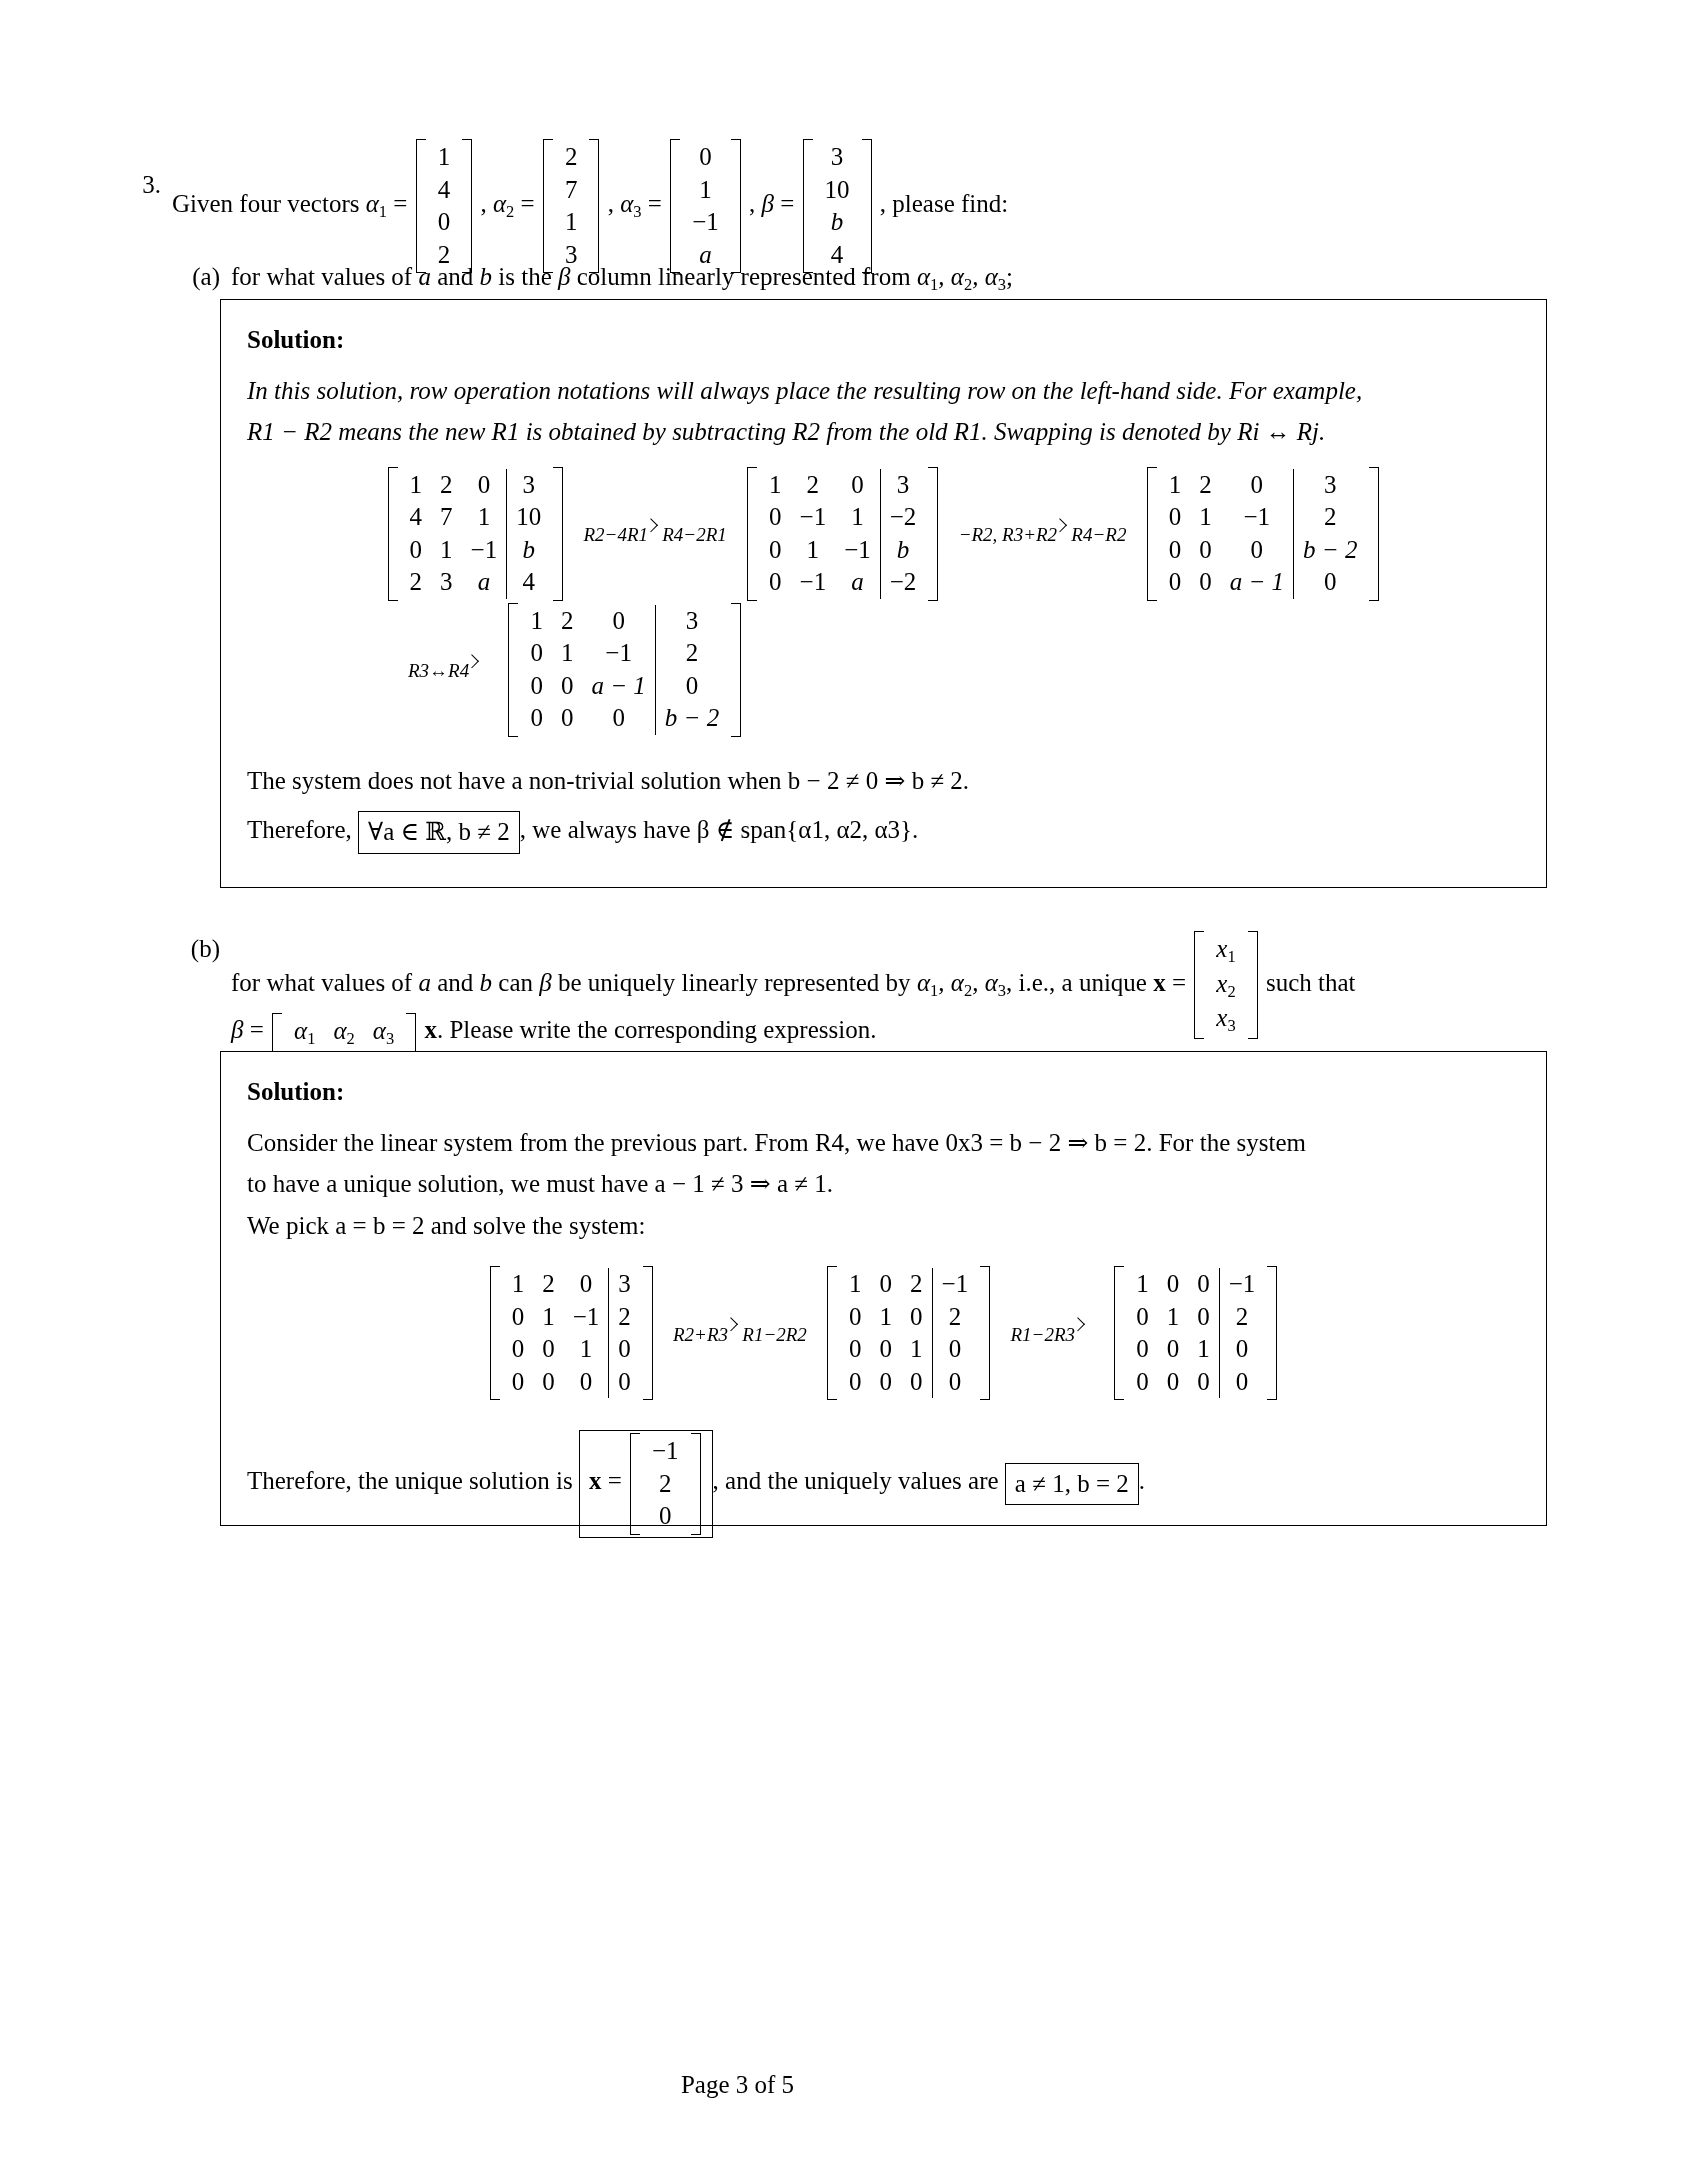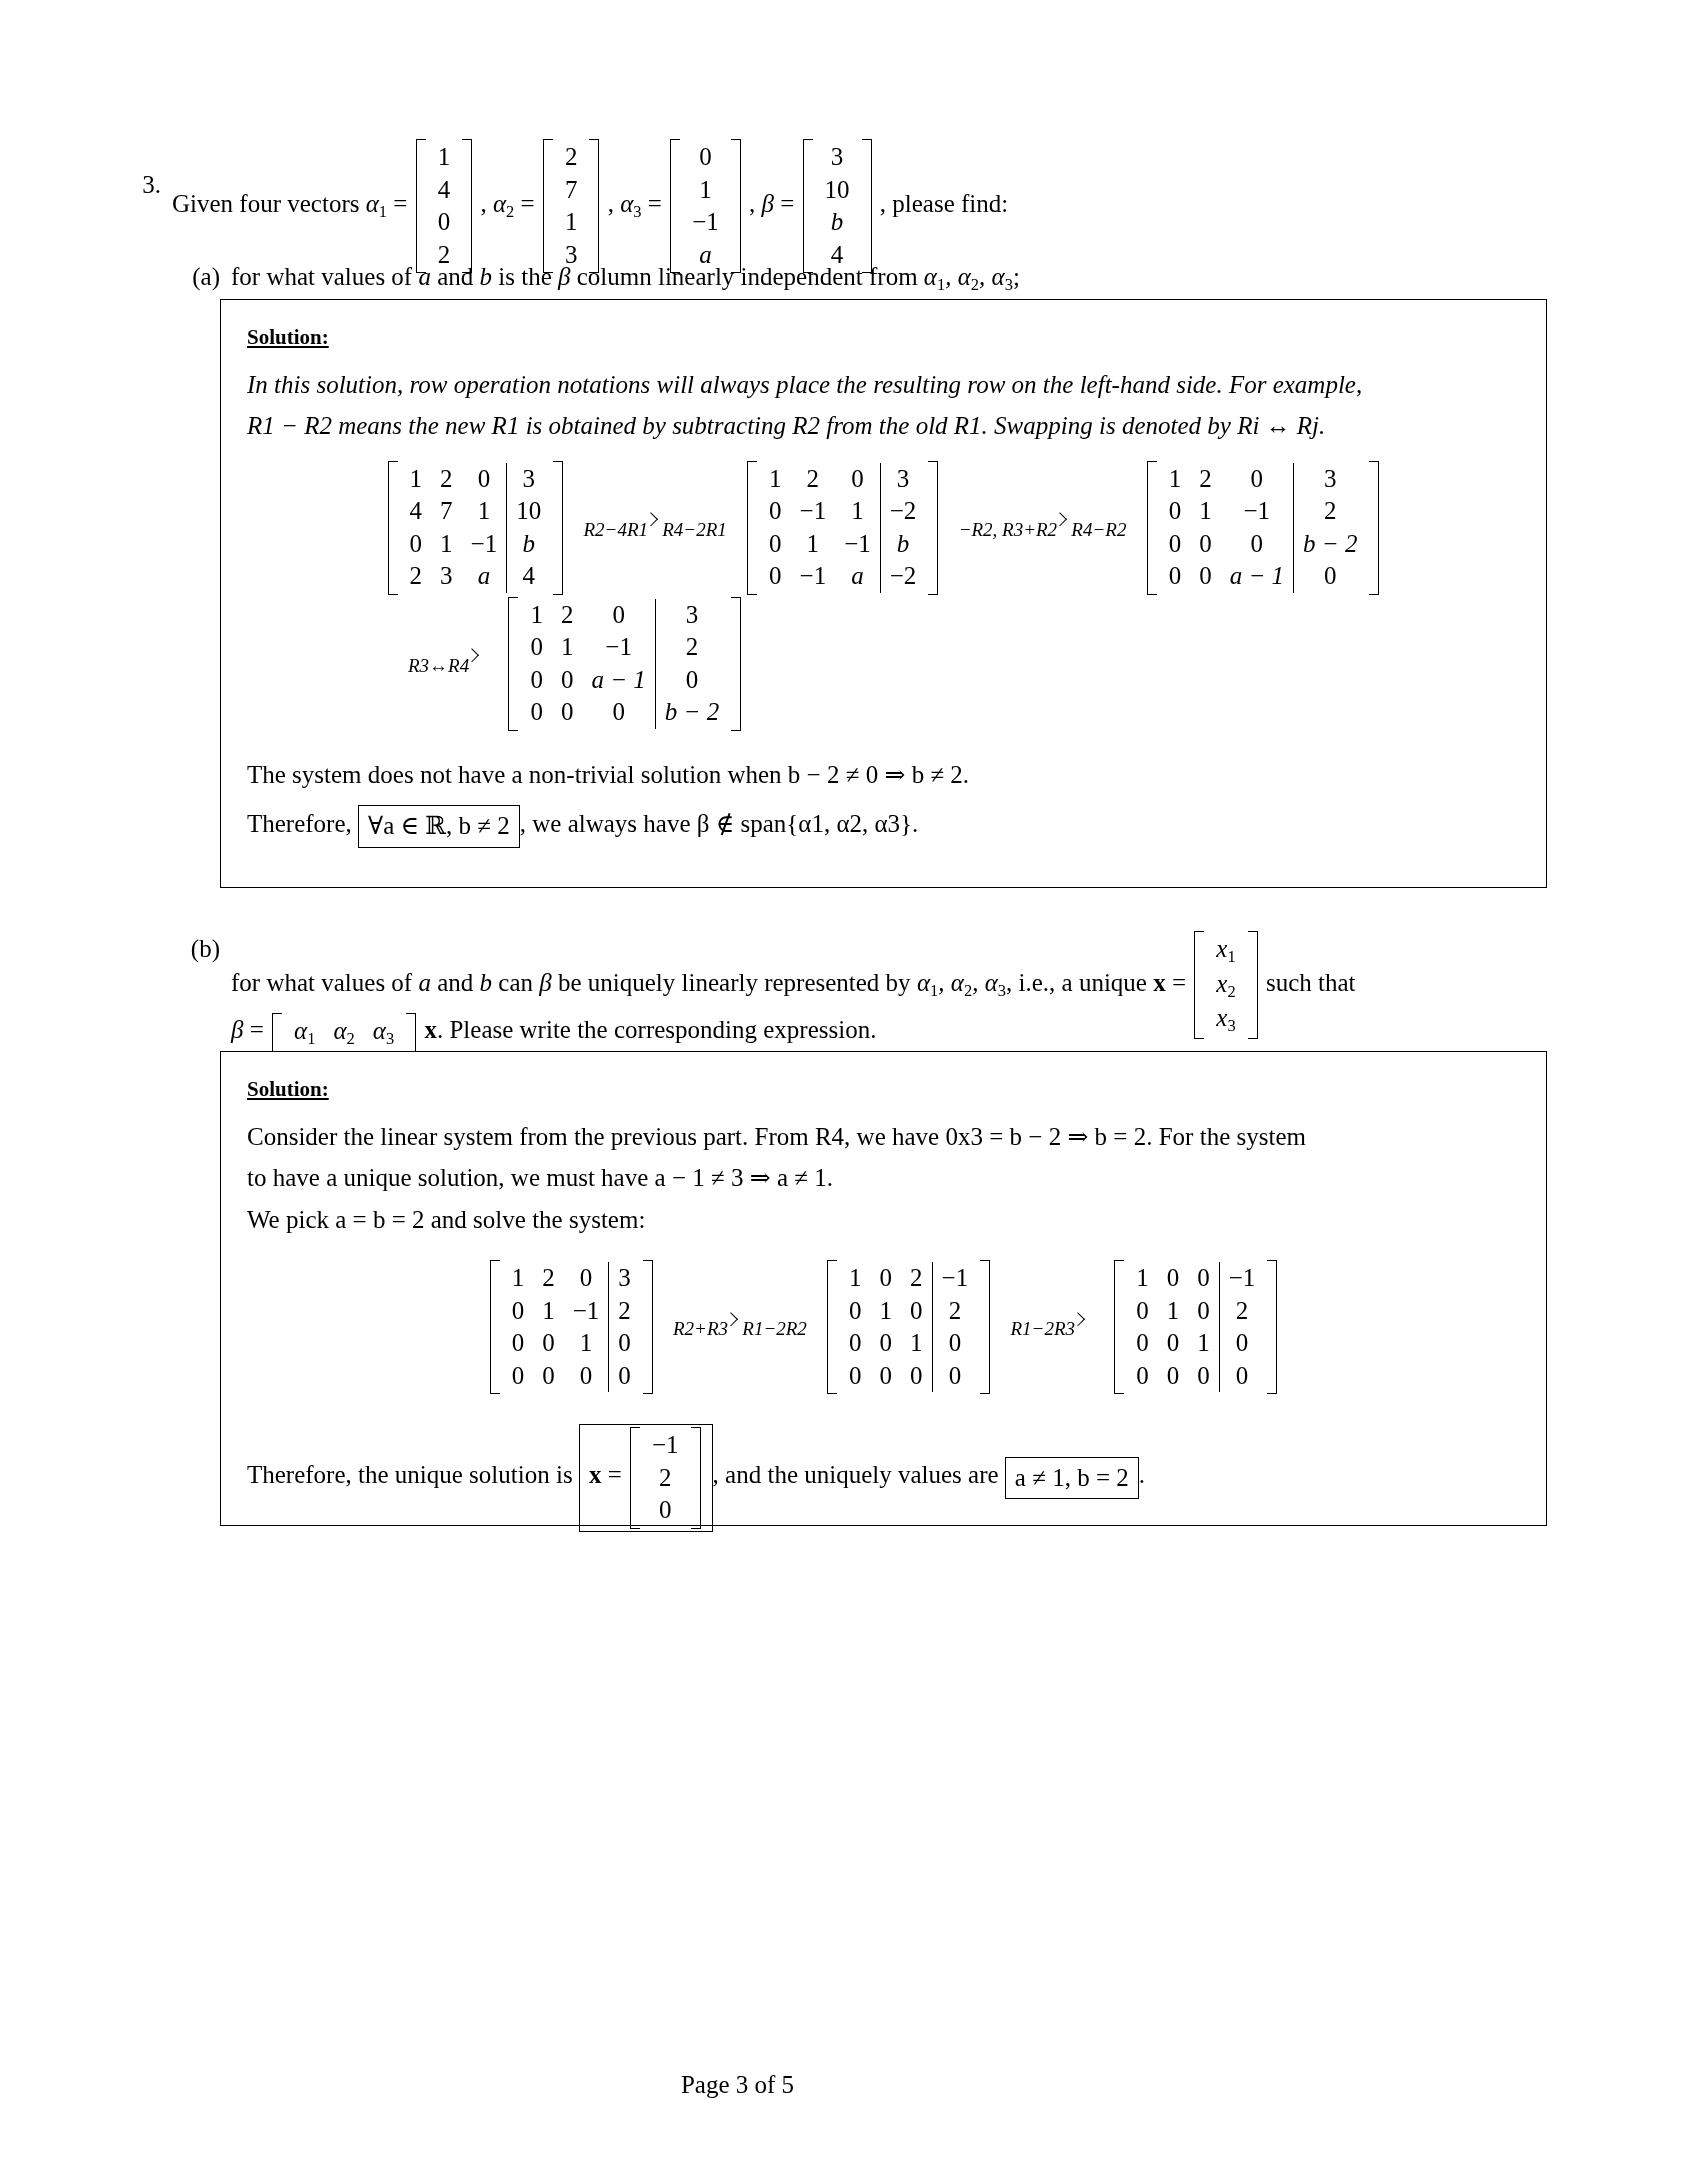--- a/index.html
+++ b/index.html
@@ -130,23 +130,22 @@
     border: 1.4px solid #000;
     box-sizing: border-box;
   }
   .solbox .inner {
     padding: 22px 26px 24px 26px;
     font-size: 25px;
     line-height: 1.46;
   }
   .sol-title {
     font-weight: bold;
-    font-size: 21px;
+    font-size: 25px;
     margin-bottom: 14px;
-    text-decoration: underline;
   }
   .sol-line { margin: 5px 0; }
   .sol-italic { font-style: italic; }
 
   .matrow {
     text-align: center;
     margin: 16px 0 6px 0;
     font-size: 25px;
     white-space: nowrap;
   }
@@ -257,21 +256,21 @@
               </tr>
         </tbody>
           </table>
       </span>
       <span>, please find:</span>
     </div>
   </div>
 
   <div class="part" style="left:174px; top:259px; width:1386px;">
     <span class="lab">(a)</span>
-    <span class="txt"><span>for what values of </span><span class="mi">a</span><span> and </span><span class="mi">b</span><span> is the </span><span class="mi">β</span><span> column linearly independent from </span><span class="mi">α<span class="sub rm">1</span>, α<span class="sub rm">2</span>, α<span class="sub rm">3</span><span class="rm">;</span></span></span>
+    <span class="txt"><span>for what values of </span><span class="mi">a</span><span> and </span><span class="mi">b</span><span> is the </span><span class="mi">β</span><span> column linearly represented from </span><span class="mi">α<span class="sub rm">1</span>, α<span class="sub rm">2</span>, α<span class="sub rm">3</span><span class="rm">;</span></span></span>
   </div>
 
   <div class="solbox" style="left:220px; top:299px; width:1327px; height:589px;">
     <div class="inner">
       <div class="sol-title">Solution:</div>
 
       <div class="sol-line sol-italic">In this solution, row operation notations will always place the resulting row on the left-hand side. For example,</div>
       <div class="sol-line sol-italic">R1 − R2 means the new R1 is obtained by subtracting R2 from the old R1. Swapping is denoted by Ri ↔ Rj.</div>
 
       <div class="matrow">

